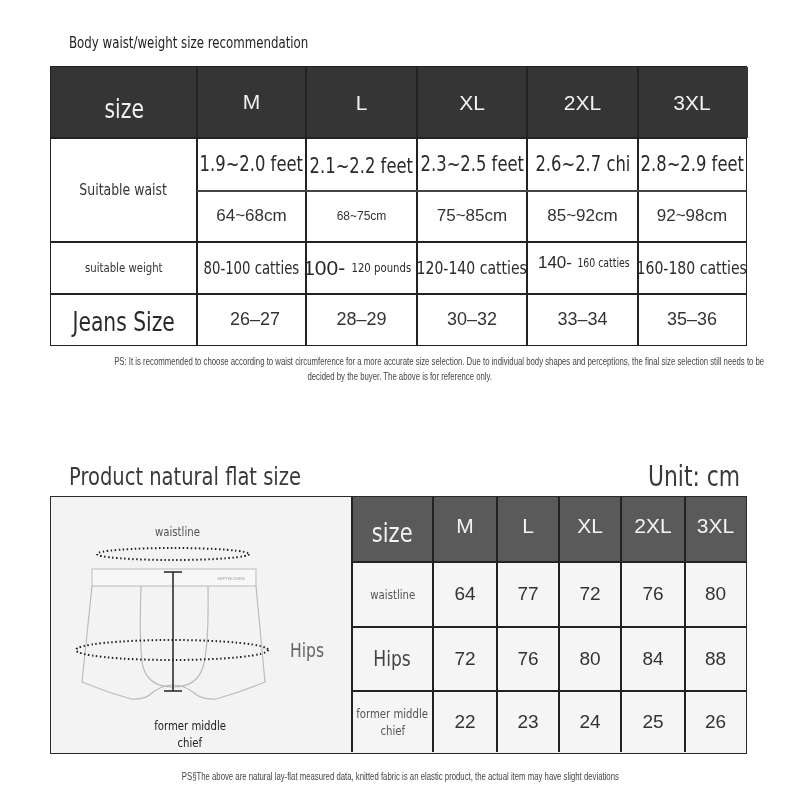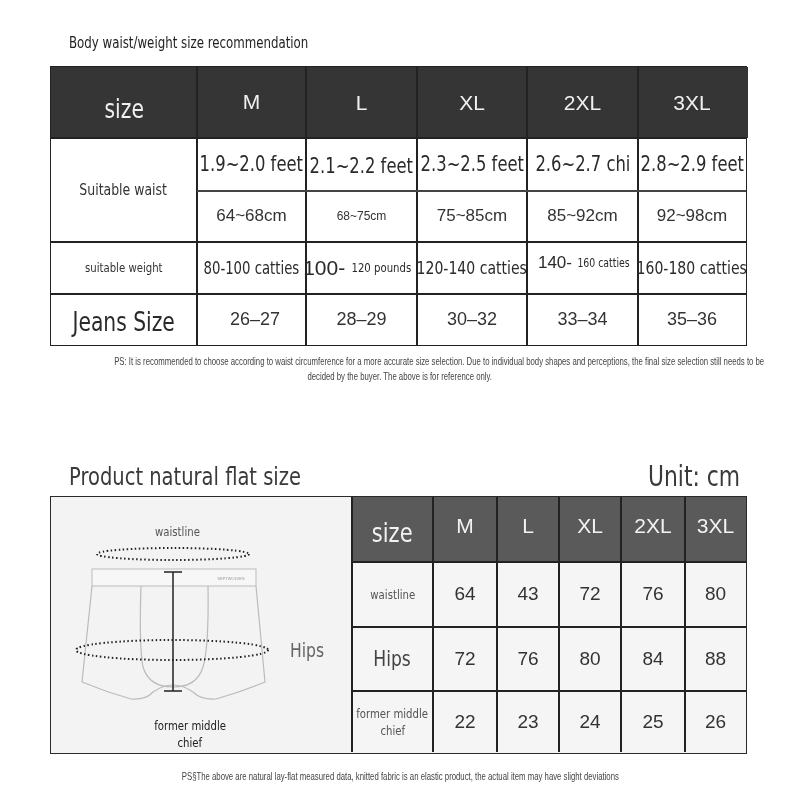--- a/index.html
+++ b/index.html
@@ -158,21 +158,21 @@
     <div class="cell hdr2 sans" style="left:81px;top:0;width:64px;height:64px;font-size:21px;padding-bottom:6px;">M</div>
     <div class="cell hdr2 sans" style="left:145px;top:0;width:62px;height:64px;font-size:21px;padding-bottom:6px;">L</div>
     <div class="cell hdr2 sans" style="left:207px;top:0;width:62px;height:64px;font-size:21px;padding-bottom:6px;">XL</div>
     <div class="cell hdr2 sans" style="left:269px;top:0;width:64px;height:64px;font-size:21px;padding-bottom:6px;">2XL</div>
     <div class="cell hdr2 sans" style="left:333px;top:0;width:61px;height:64px;font-size:21px;padding-bottom:6px;">3XL</div>
 
     <div class="cell c2" style="left:0;top:65px;width:81px;height:64px;font-size:13px;color:#555;">
         <span class="cond">waistline</span>
       </div>
     <div class="cell c2 sans" style="left:81px;top:65px;width:64px;height:64px;font-size:19px;">64</div>
-    <div class="cell c2 sans" style="left:145px;top:65px;width:62px;height:64px;font-size:19px;">43</div>
+    <div class="cell c2 sans" style="left:145px;top:65px;width:62px;height:64px;font-size:19px;">77</div>
     <div class="cell c2 sans" style="left:207px;top:65px;width:62px;height:64px;font-size:19px;">72</div>
     <div class="cell c2 sans" style="left:269px;top:65px;width:64px;height:64px;font-size:19px;">76</div>
     <div class="cell c2 sans" style="left:333px;top:65px;width:61px;height:64px;font-size:19px;">80</div>
 
     <div class="cell c2" style="left:0;top:130px;width:81px;height:63px;font-size:22px;color:#444;">
         <span class="cond">Hips</span>
       </div>
     <div class="cell c2 sans" style="left:81px;top:130px;width:64px;height:63px;font-size:19px;">72</div>
     <div class="cell c2 sans" style="left:145px;top:130px;width:62px;height:63px;font-size:19px;">76</div>
     <div class="cell c2 sans" style="left:207px;top:130px;width:62px;height:63px;font-size:19px;">80</div>

